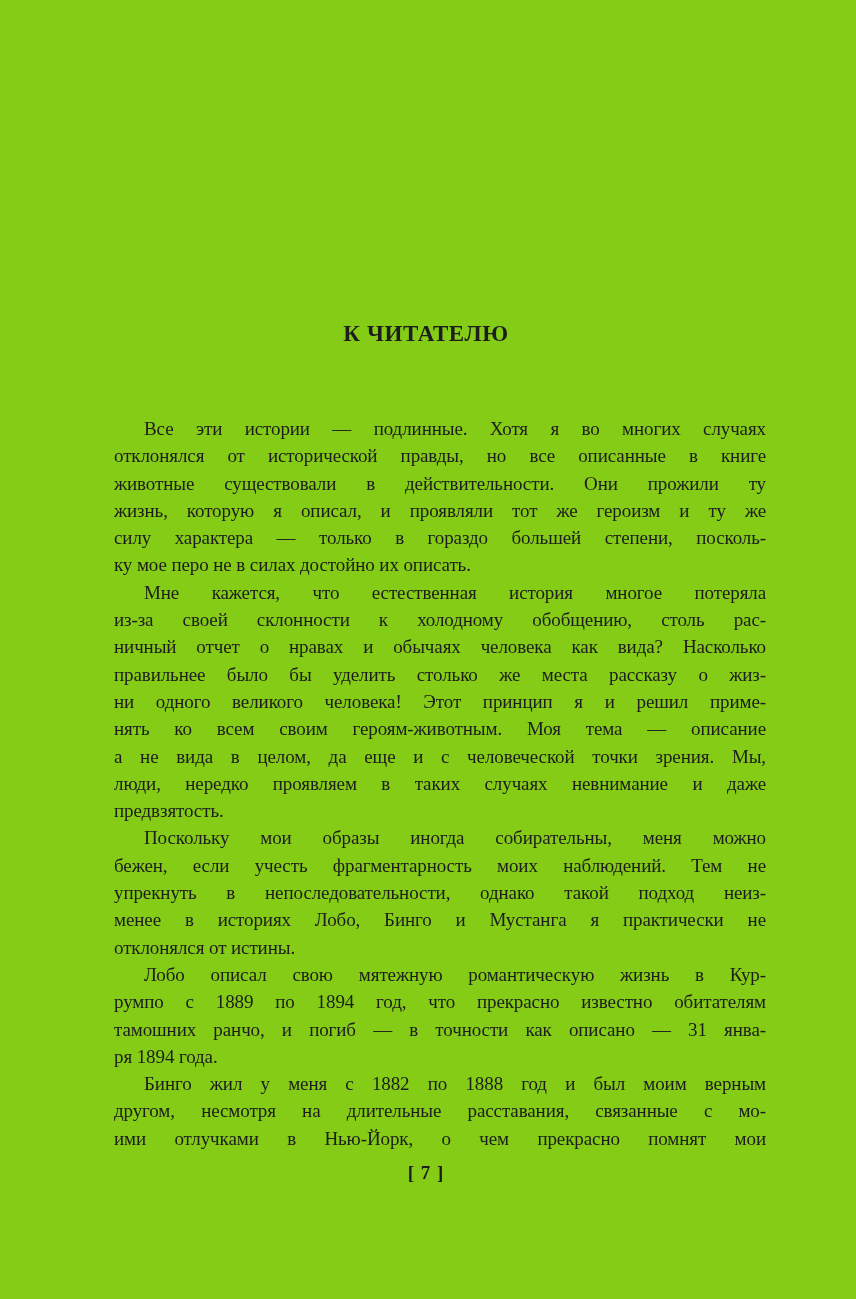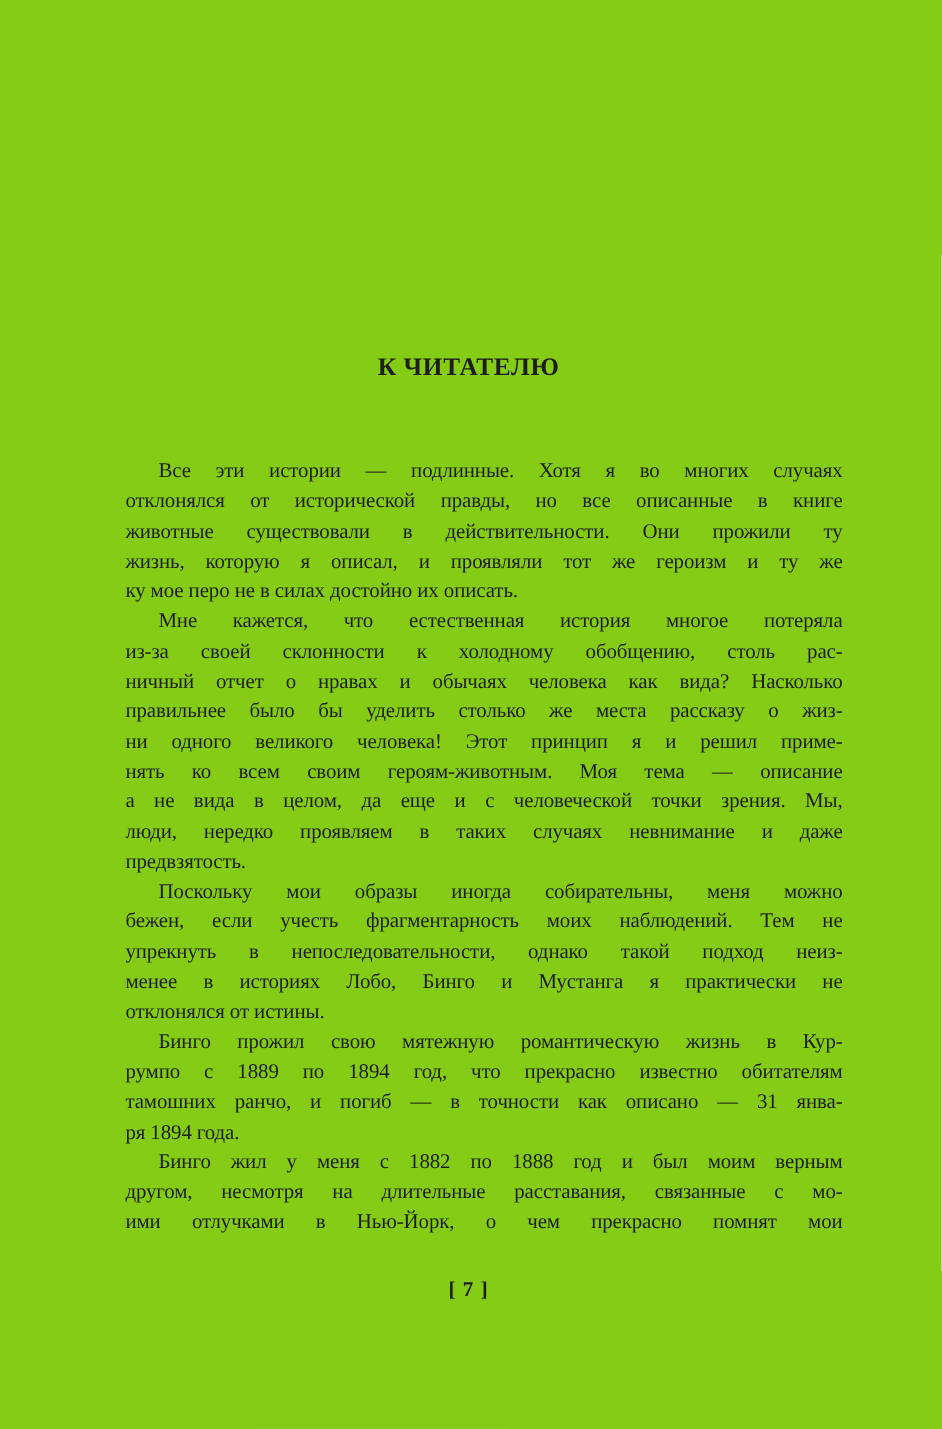--- a/index.html
+++ b/index.html
@@ -68,20 +68,21 @@
 
 <div class="book-page" style="background: #84cc16; color: rgb(29, 29, 29);">
   <h1 class="heading">К ЧИТАТЕЛЮ</h1>
 
   <div class="body-text">
       <div class="paragraph">
         <div class="line first">Все эти истории — подлинные. Хотя я во многих случаях</div>
         <div class="line">отклонялся от исторической правды, но все описанные в книге</div>
         <div class="line">животные существовали в действительности. Они прожили ту</div>
         <div class="line">жизнь, которую я описал, и проявляли тот же героизм и ту же</div>
+        <div class="line">силу характера — только в гораздо большей степени, посколь-</div>
         <div class="line no-fill">ку мое перо не в силах достойно их описать.</div>
       </div>
       <div class="paragraph">
         <div class="line first">Мне кажется, что естественная история многое потеряла</div>
         <div class="line">из-за своей склонности к холодному обобщению, столь рас-</div>
         <div class="line">ничный отчет о нравах и обычаях человека как вида? Насколько</div>
         <div class="line">правильнее было бы уделить столько же места рассказу о жиз-</div>
         <div class="line">ни одного великого человека! Этот принцип я и решил приме-</div>
         <div class="line">нять ко всем своим героям-животным. Моя тема — описание</div>
         <div class="line">а не вида в целом, да еще и с человеческой точки зрения. Мы,</div>
@@ -89,21 +90,21 @@
         <div class="line no-fill">предвзятость.</div>
       </div>
       <div class="paragraph">
         <div class="line first">Поскольку мои образы иногда собирательны, меня можно</div>
         <div class="line">бежен, если учесть фрагментарность моих наблюдений. Тем не</div>
         <div class="line">упрекнуть в непоследовательности, однако такой подход неиз-</div>
         <div class="line">менее в историях Лобо, Бинго и Мустанга я практически не</div>
         <div class="line no-fill">отклонялся от истины.</div>
       </div>
       <div class="paragraph">
-        <div class="line first">Бинго прожил свою мятежную романтическую жизнь в Кур-</div>
+        <div class="line first">Лобо описал свою мятежную романтическую жизнь в Кур-</div>
         <div class="line">румпо с 1889 по 1894 год, что прекрасно известно обитателям</div>
         <div class="line">тамошних ранчо, и погиб — в точности как описано — 31 янва-</div>
         <div class="line no-fill">ря 1894 года.</div>
       </div>
       <div class="paragraph">
         <div class="line first">Бинго жил у меня с 1882 по 1888 год и был моим верным</div>
         <div class="line">другом, несмотря на длительные расставания, связанные с мо-</div>
         <div class="line">ими отлучками в Нью-Йорк, о чем прекрасно помнят мои</div>
       </div>
     </div>

